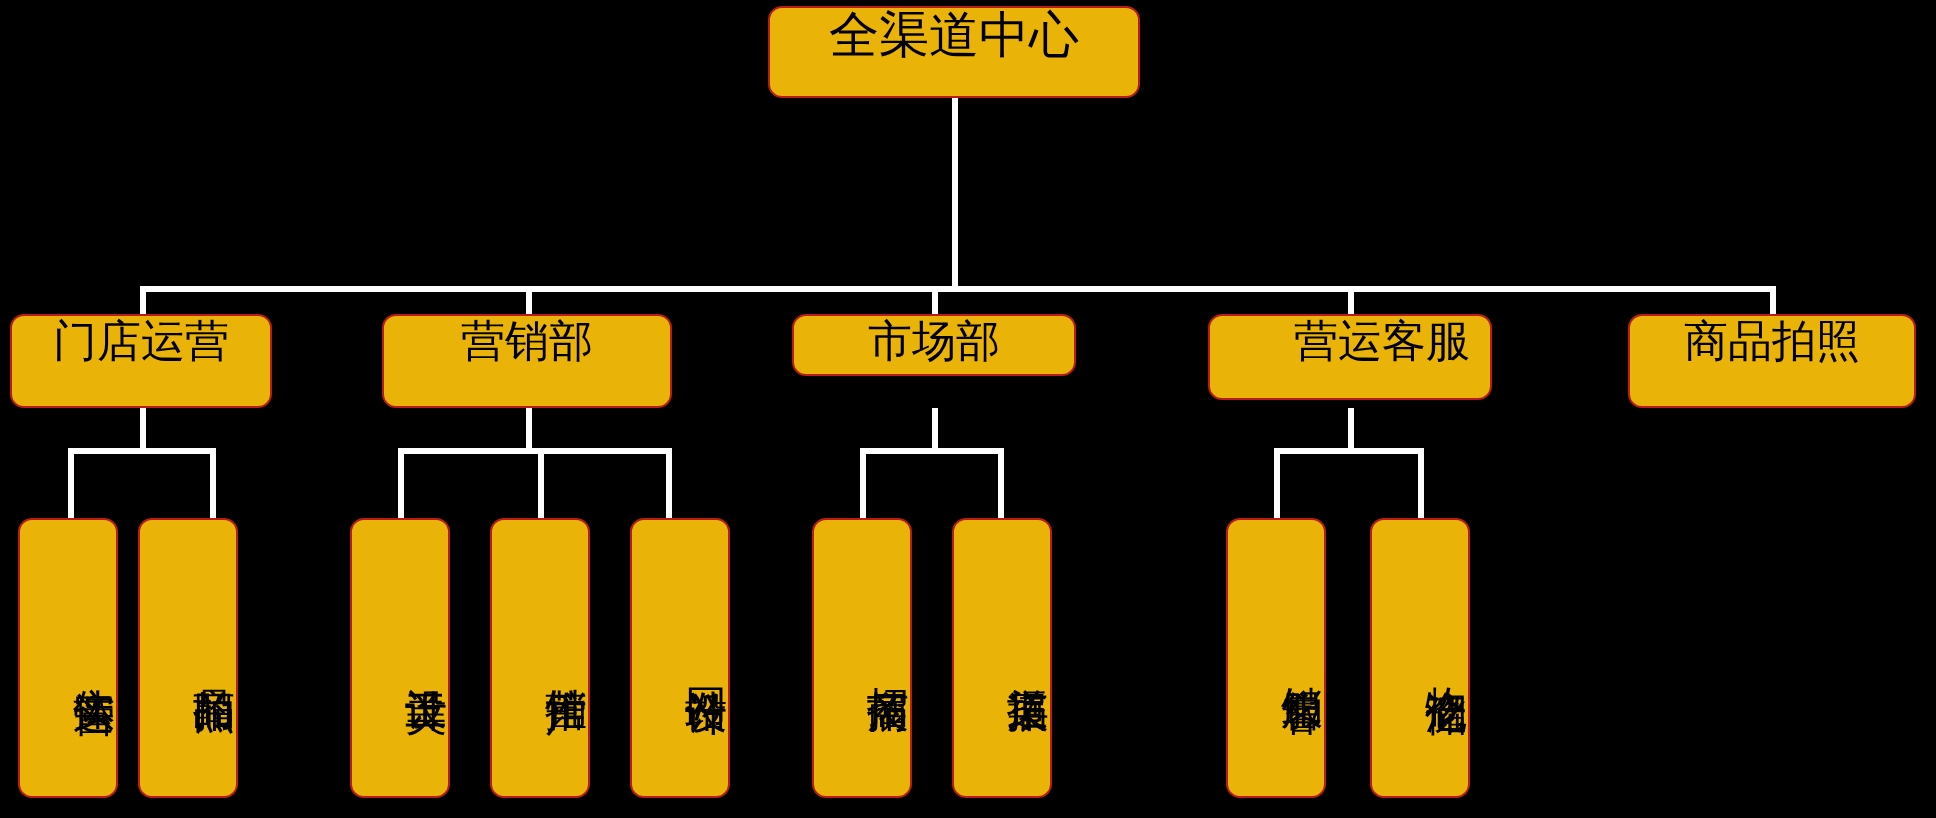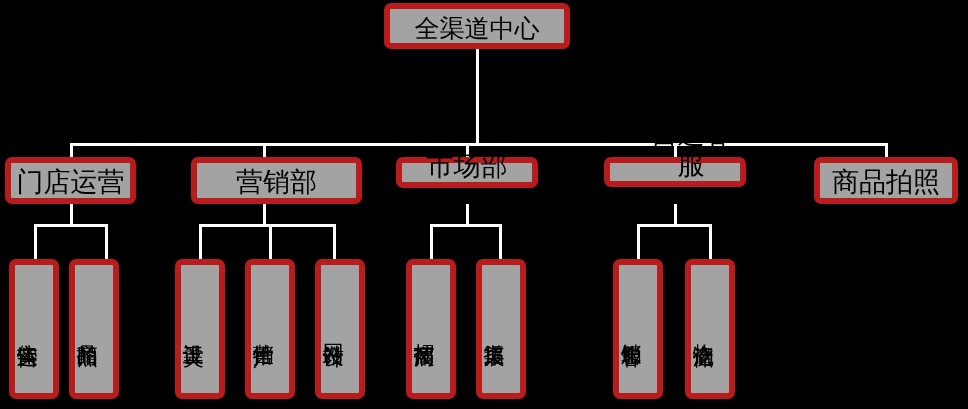--- a/index.html
+++ b/index.html
@@ -10,36 +10,36 @@
   #canvas {
     position: relative;
     width: 968px;
     height: 409px;
     background: #000000;
     overflow: hidden;
     font-family: "Liberation Sans", sans-serif;
   }
   .node {
     position: absolute;
-    background: #a3a3a3;
+    background: #eab308;
     color: #000000;
-    border: 6px solid #b91c1c;
+    border: 1px solid #b91c1c;
     border-radius: 7px;
     box-sizing: border-box;
     display: flex;
-    align-items: flex-end;
+    align-items: flex-start;
     justify-content: center;
     text-align: center;
     line-height: 1.15;
   }
   .node.root {
     font-size: 25px;
   }
   .node.dept {
-    font-size: 27px;
+    font-size: 22px;
   }
   .node.leaf {
     font-size: 21px;
     writing-mode: vertical-rl;
     text-orientation: upright;
     letter-spacing: 1px;
     padding-top: 6px;
     padding-bottom: 6px;
   }
   .conn {
@@ -82,27 +82,27 @@
   <div class="conn" style="left:637px; top:224px; width:3px; height:36px;"></div>
   <div class="conn" style="left:709px; top:224px; width:3px; height:36px;"></div>
 
   <div class="node root" style="left:384px; top:3px; width:186px; height:46px;">
     <span>全渠道中心</span>
   </div>
 
   <div class="node dept" style="left:5px; top:157px; width:131px; height:47px;">
     <span>门店运营</span>
   </div>
-  <div class="node dept" style="left:191px; top:157px; width:171px; height:47px;">
+  <div class="node dept" style="left:191px; top:157px; width:145px; height:47px;">
     <span>营销部</span>
   </div>
   <div class="node dept" style="left:396px; top:157px; width:142px; height:31px;">
     <span>市场部</span>
   </div>
-  <div class="node dept" style="left:604px; top:157px; width:142px; height:30px;padding-left:32px;">
+  <div class="node dept" style="left:604px; top:157px; width:142px; height:43px;padding-left:32px;">
     <span>营运客服</span>
   </div>
   <div class="node dept" style="left:814px; top:157px; width:144px; height:47px;">
     <span>商品拍照</span>
   </div>
 
   <div class="node leaf" style="left:9px; top:259px; width:50px; height:140px;">
     <span>实体运营</span>
   </div>
   <div class="node leaf" style="left:69px; top:259px; width:50px; height:140px;">

